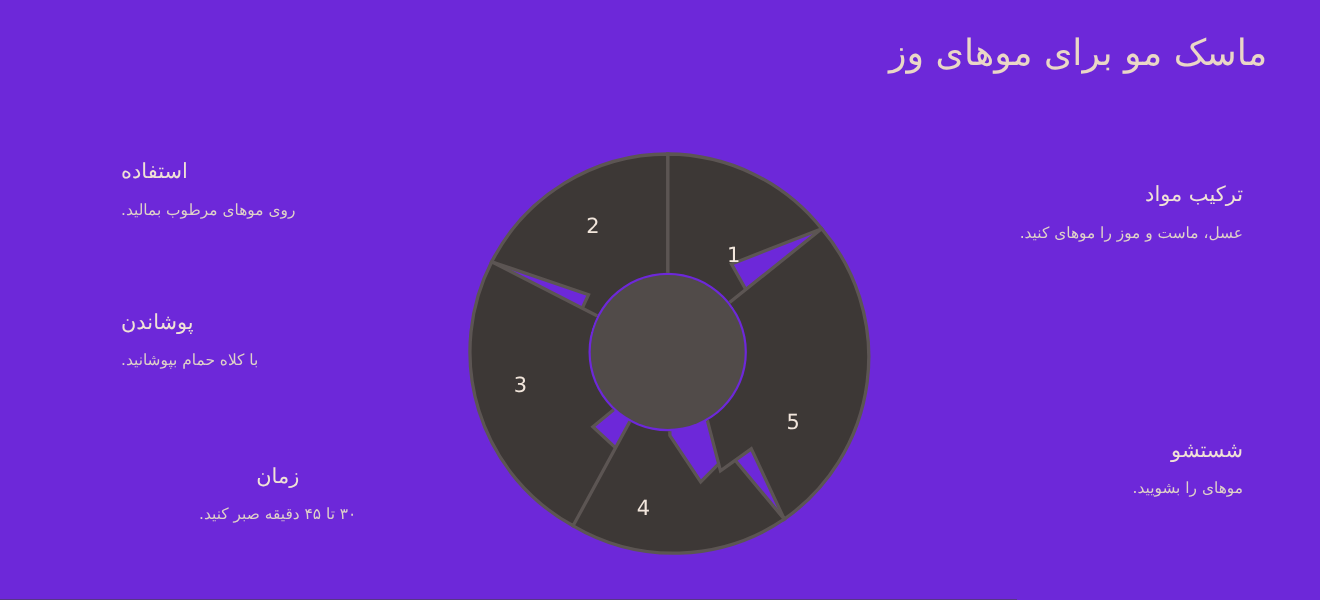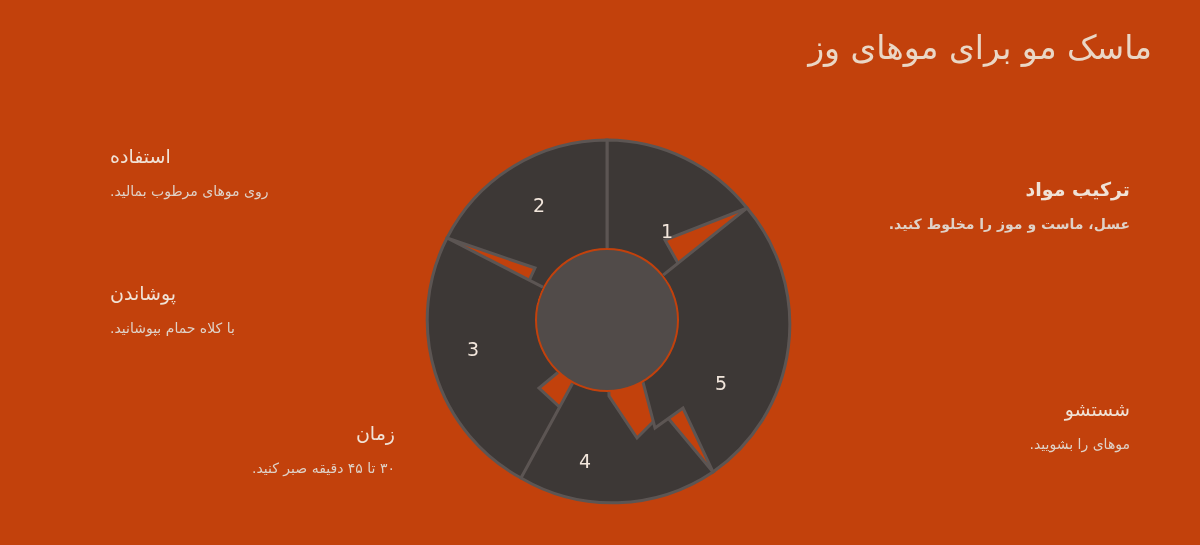--- a/index.html
+++ b/index.html
@@ -13,21 +13,21 @@
     position: relative;
     overflow: hidden;
     font-family: "DejaVu Sans", sans-serif;
     color: #e8dcd2;
     direction: rtl;
   }
 
   #slide {
     position: absolute;
     inset: 0;
-    background: #c2410c;
+    background: #6d28d9;
   }
 
   #title {
     position: absolute;
     top: 28px;
     right: 48px;
     font-size: 33px;
     color: #ead7c6;
     letter-spacing: 0.5px;
     white-space: nowrap;
@@ -51,35 +51,35 @@
     color: #f0e2d6;
     margin-bottom: 14px;
     line-height: 1.2;
   }
   .label-block .lbl-desc {
     font-size: 14px;
     color: #dfd2c8;
     line-height: 1.4;
   }
 
-  #lbl-1 { top: 178px; left: 810px; text-align: right; font-weight: bold; }
+  #lbl-1 { top: 166px; left: 810px; text-align: right; }
   #lbl-1 .lbl-head, #lbl-1 .lbl-desc { text-align: right; }
   #lbl-1 { width: 320px; }
 
   #lbl-5 { top: 398px; left: 810px; width: 320px; }
   #lbl-5 .lbl-head, #lbl-5 .lbl-desc { text-align: right; }
 
   #lbl-2 { top: 145px; left: 110px; width: 285px; text-align: left; }
   #lbl-2 .lbl-head, #lbl-2 .lbl-desc { text-align: left; }
 
   #lbl-3 { top: 282px; left: 110px; width: 285px; text-align: left; }
   #lbl-3 .lbl-head, #lbl-3 .lbl-desc { text-align: left; }
 
   #lbl-4 { top: 422px; left: 110px; width: 285px; text-align: left; }
-  #lbl-4 .lbl-head, #lbl-4 .lbl-desc { text-align: right; }
+  #lbl-4 .lbl-head, #lbl-4 .lbl-desc { text-align: center; }
 
   .seg-num {
     font-size: 19px;
     fill: #f2e6dc;
     font-family: "DejaVu Sans", sans-serif;
   }
 </style>
 </head>
 <body>
 
@@ -119,21 +119,21 @@
         <path d="M190,200 L330,88 A180,180 0 0,1 296,352 L266,288 L238,308 L226,262 Z" fill="#3d3836" stroke="#5c5553" stroke-width="3" clip-path="url(#holeClip)"></path>
         <text class="seg-num" x="304" y="270" text-anchor="middle">5</text>
       </g>
 
       <circle cx="190" cy="200" r="70" fill="#514b49"></circle>
     </svg>
   </div>
 
   <div class="label-block" id="lbl-1">
     <div class="lbl-head">ترکیب مواد</div>
-    <div class="lbl-desc">عسل، ماست و موز را مخلوط کنید.</div>
+    <div class="lbl-desc">عسل، ماست و موز را موهای کنید.</div>
   </div>
 
   <div class="label-block" id="lbl-3">
     <div class="lbl-head">پوشاندن</div>
     <div class="lbl-desc">با کلاه حمام بپوشانید.</div>
   </div>
 
   <div class="label-block" id="lbl-2">
     <div class="lbl-head">استفاده</div>
     <div class="lbl-desc">روی موهای مرطوب بمالید.</div>

